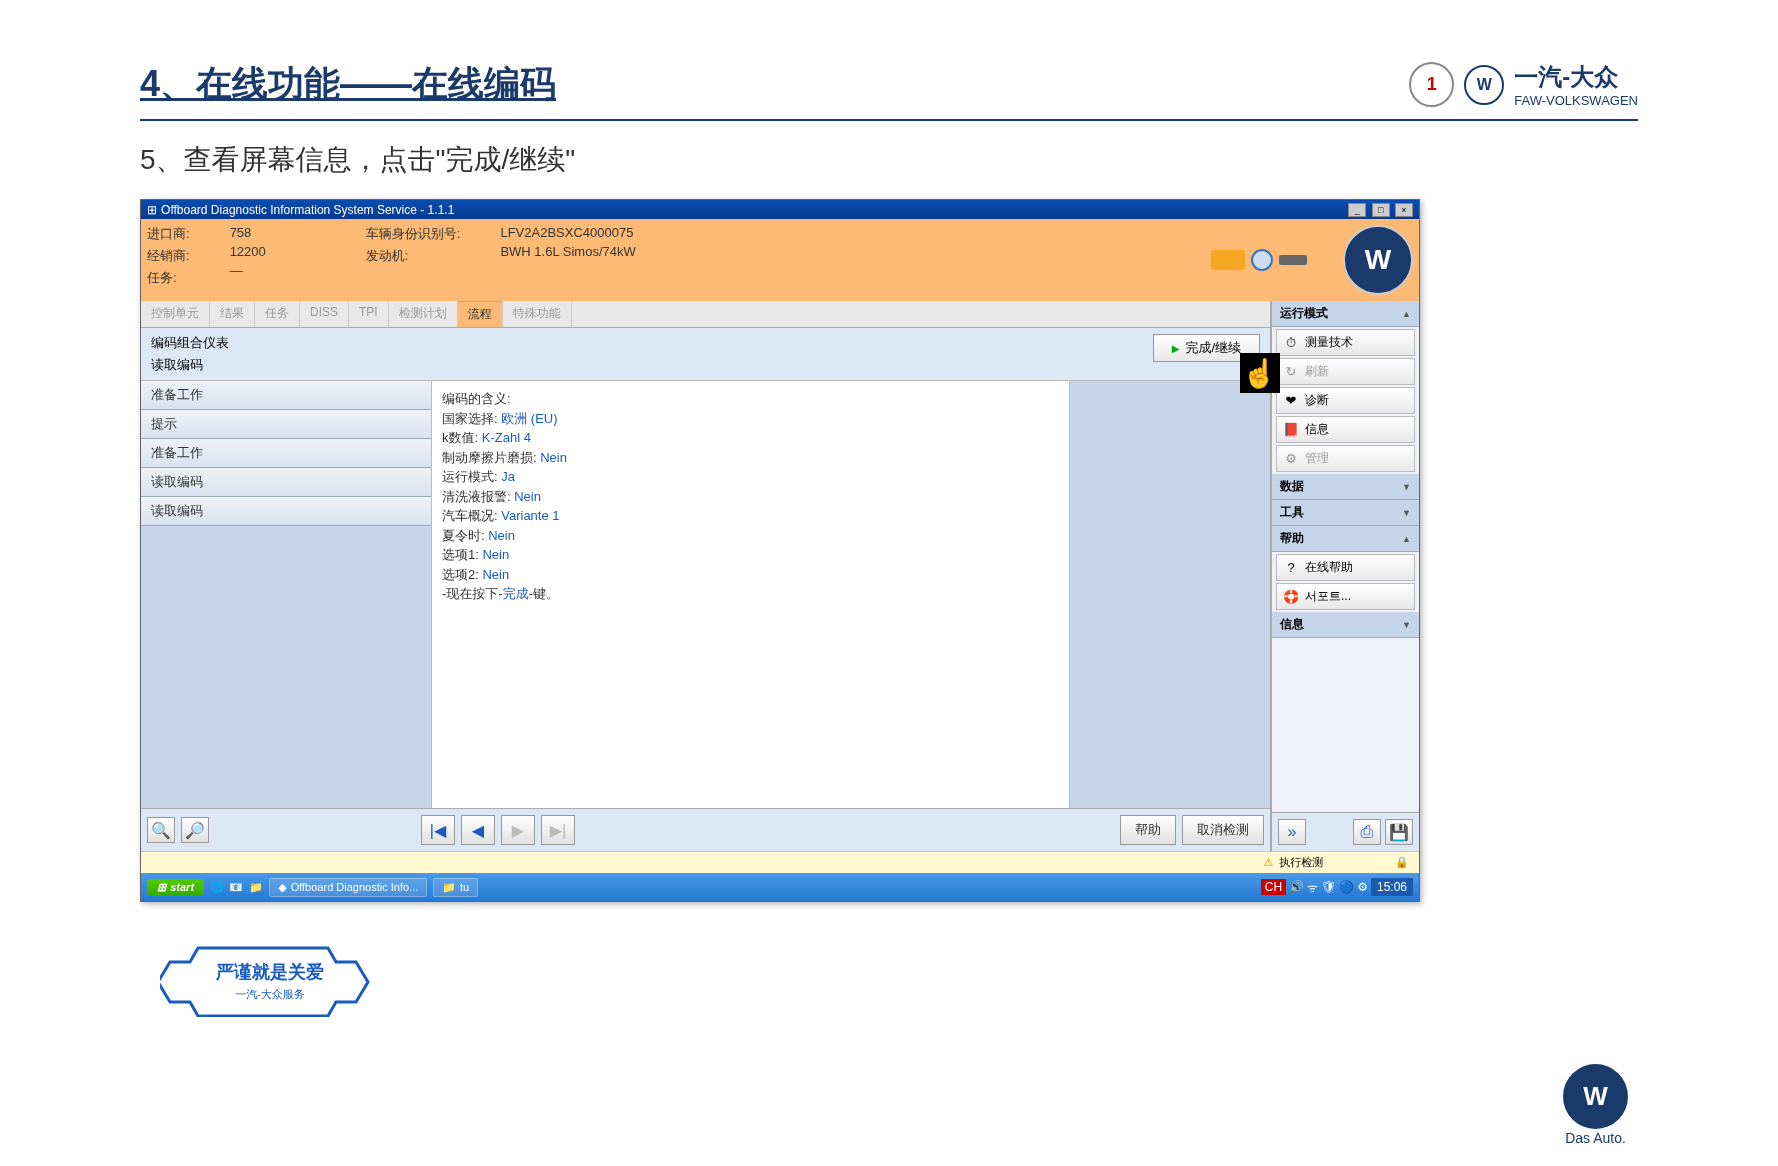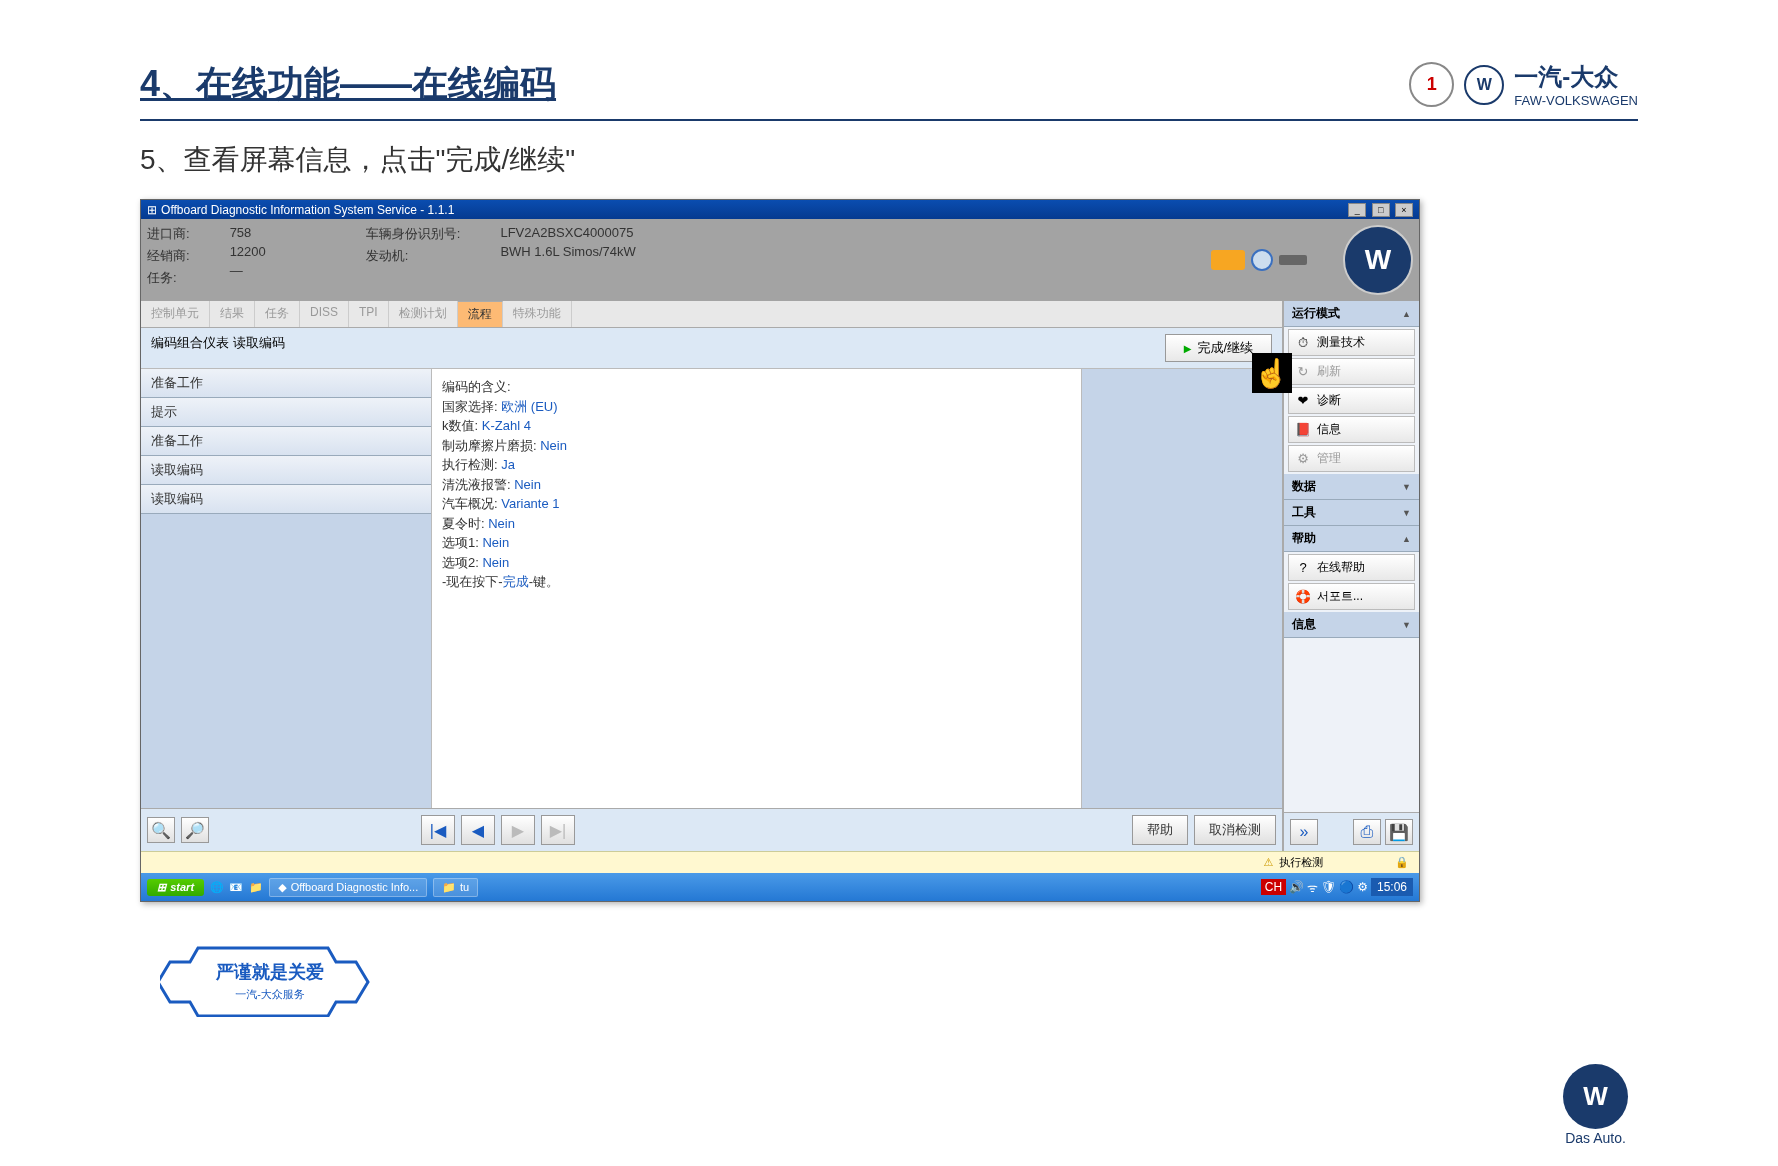--- a/index.html
+++ b/index.html
@@ -15,39 +15,39 @@
     
     hr.divider { margin: 0 140px 20px 140px; border: none; border-top: 2px solid #1a3a6b; }
     
     .step-text { margin: 20px 140px; font-size: 28px; color: #333; }
     
     .app-window { margin: 10px 140px; border: 1px solid #666; background: #f0f0f0; width: 1280px; box-shadow: 2px 2px 6px rgba(0,0,0,0.3); }
     
     .titlebar { background: linear-gradient(#0a4db0, #053a90); color: #fff; padding: 2px 6px; font-size: 12px; display: flex; justify-content: space-between; align-items: center; }
     .titlebar-buttons span { display: inline-block; width: 18px; height: 14px; background: #ccc; border: 1px solid #888; margin-left: 2px; font-size: 9px; text-align: center; line-height: 12px; color: #000; }
     
-    .info-bar { background: #a3a3a3; padding: 6px; display: flex; gap: 6px; }
+    .info-bar { background: #fdba74; padding: 6px; display: flex; gap: 6px; }
     .info-left { flex: 1; display: flex; gap: 40px; font-size: 13px; color: #333; }
     .info-col { display: flex; flex-direction: column; gap: 4px; }
     .info-icons { display: flex; align-items: center; gap: 6px; padding-right: 10px; }
     .car-icon { width: 34px; height: 20px; background: #f7a622; border-radius: 3px; }
     .globe-icon { width: 22px; height: 22px; border: 2px solid #3a70c0; border-radius: 50%; background: #cde; }
     .key-icon { width: 28px; height: 10px; background: #666; border-radius: 2px; }
     .vw-big { width: 70px; height: 70px; border-radius: 50%; background: #1a3a6b; color: #fff; display: flex; align-items: center; justify-content: center; font-size: 28px; font-weight: bold; margin-left: 20px; border: 2px solid #ccc; }
     
     .body-row { display: flex; height: 550px; }
     
     .main-pane { flex: 1; display: flex; flex-direction: column; background: #fff; border-right: 1px solid #aaa; }
     
     .tabs { display: flex; background: #e8e8e8; border-bottom: 1px solid #aaa; font-size: 12px; }
     .tab { padding: 4px 10px; border-right: 1px solid #ccc; color: #999; cursor: pointer; }
     .tab.active { background: #fdba74; color: #333; border-top: 1px solid #aaa; }
     
     .subheader { background: #dce8f5; padding: 6px 10px; font-size: 13px; display: flex; justify-content: space-between; align-items: flex-start; border-bottom: 1px solid #bbb; position: relative; }
-    .subheader-text { display: flex; flex-direction: row; gap: 4px; }
+    .subheader-text { display: flex; flex-direction: column; gap: 4px; }
     .complete-btn { border: 1px solid #999; background: linear-gradient(#fff,#e8e8e8); padding: 4px 18px; font-size: 13px; cursor: pointer; display: flex; align-items: center; gap: 6px; }
     .complete-btn .tri { color: #0a0; font-size: 10px; }
     .hand-cursor { position: absolute; right: -10px; top: 25px; width: 40px; height: 40px; background: #000; display: flex; align-items: center; justify-content: center; }
     .hand-cursor::after { content: "☝"; color: #fff; font-size: 28px; }
     
     .content-row { display: flex; flex: 1; }
     .step-list { width: 290px; background: #c5d4e8; display: flex; flex-direction: column; }
     .step-item { background: linear-gradient(#eef2f8, #d8e2f0); border-bottom: 1px solid #9ab; padding: 5px 10px; font-size: 13px; color: #333; cursor: pointer; }
     .step-spacer { flex: 1; }
     
@@ -57,21 +57,21 @@
     
     .right-gutter { width: 200px; background: #c5d4e8; }
     
     .toolbar { display: flex; align-items: center; padding: 6px; gap: 6px; background: #dce8f5; border-top: 1px solid #aaa; }
     .tb-spacer { flex: 1; }
     .tb-btn { border: 1px solid #999; background: linear-gradient(#fff,#e0e0e0); width: 34px; height: 30px; display: flex; align-items: center; justify-content: center; font-size: 16px; color: #1a5bc0; cursor: pointer; }
     .tb-btn.small { width: 28px; height: 26px; }
     .tb-btn.disabled { color: #bbb; cursor: default; }
     .tb-btn.text { width: auto; padding: 0 14px; font-size: 13px; color: #333; }
     
-    .side-pane { width: 136px; background: #eef2f8; display: flex; flex-direction: column; border-left: 1px solid #aaa; }
+    .side-pane { width: 148px; background: #eef2f8; display: flex; flex-direction: column; border-left: 1px solid #aaa; }
     .side-header { background: #c5d4e8; padding: 4px 8px; font-size: 12px; font-weight: bold; border-bottom: 1px solid #9ab; display: flex; justify-content: space-between; align-items: center; }
     .side-header .chev { font-size: 9px; color: #555; }
     .side-item { background: linear-gradient(#fff,#e8e8e8); border: 1px solid #bbb; margin: 2px 4px; padding: 4px 6px; font-size: 12px; display: flex; align-items: center; gap: 6px; cursor: pointer; }
     .side-item.disabled { color: #999; }
     .side-icon { width: 16px; height: 16px; display: inline-flex; align-items: center; justify-content: center; font-size: 13px; }
     .side-bottom { margin-top: auto; display: flex; gap: 4px; padding: 6px; border-top: 1px solid #aaa; background: #dce8f5; }
     
     .warn-bar { background: #fff8d0; border-top: 1px solid #cc9; padding: 3px 10px; font-size: 11px; text-align: right; display: flex; justify-content: flex-end; align-items: center; gap: 6px; }
     .warn-bar .wi { color: #c90; }
     
@@ -184,21 +184,21 @@
             <div class="step-item">准备工作</div>
             <div class="step-item">读取编码</div>
             <div class="step-item">读取编码</div>
             <div class="step-spacer"></div>
           </div>
         <div class="detail-pane" id="detail-pane">
             <div class="detail-line"><span>编码的含义:</span><span class="blue-val"></span><span></span></div>
             <div class="detail-line"><span>国家选择: </span><span class="blue-val">欧洲 (EU)</span><span></span></div>
             <div class="detail-line"><span>k数值: </span><span class="blue-val">K-Zahl 4</span><span></span></div>
             <div class="detail-line"><span>制动摩擦片磨损: </span><span class="blue-val">Nein</span><span></span></div>
-            <div class="detail-line"><span>执行检测: </span><span class="blue-val">Ja</span><span></span></div>
+            <div class="detail-line"><span>运行模式: </span><span class="blue-val">Ja</span><span></span></div>
             <div class="detail-line"><span>清洗液报警: </span><span class="blue-val">Nein</span><span></span></div>
             <div class="detail-line"><span>汽车概况: </span><span class="blue-val">Variante 1</span><span></span></div>
             <div class="detail-line"><span>夏令时: </span><span class="blue-val">Nein</span><span></span></div>
             <div class="detail-line"><span>选项1: </span><span class="blue-val">Nein</span><span></span></div>
             <div class="detail-line"><span>选项2: </span><span class="blue-val">Nein</span><span></span></div>
             <div class="detail-line"><span></span><span class="blue-val"></span><span></span></div>
             <div class="detail-line"><span>-现在按下-</span><span class="blue-val">完成</span><span>-键。</span></div>
           </div>
         <div class="right-gutter"></div>
       </div>

